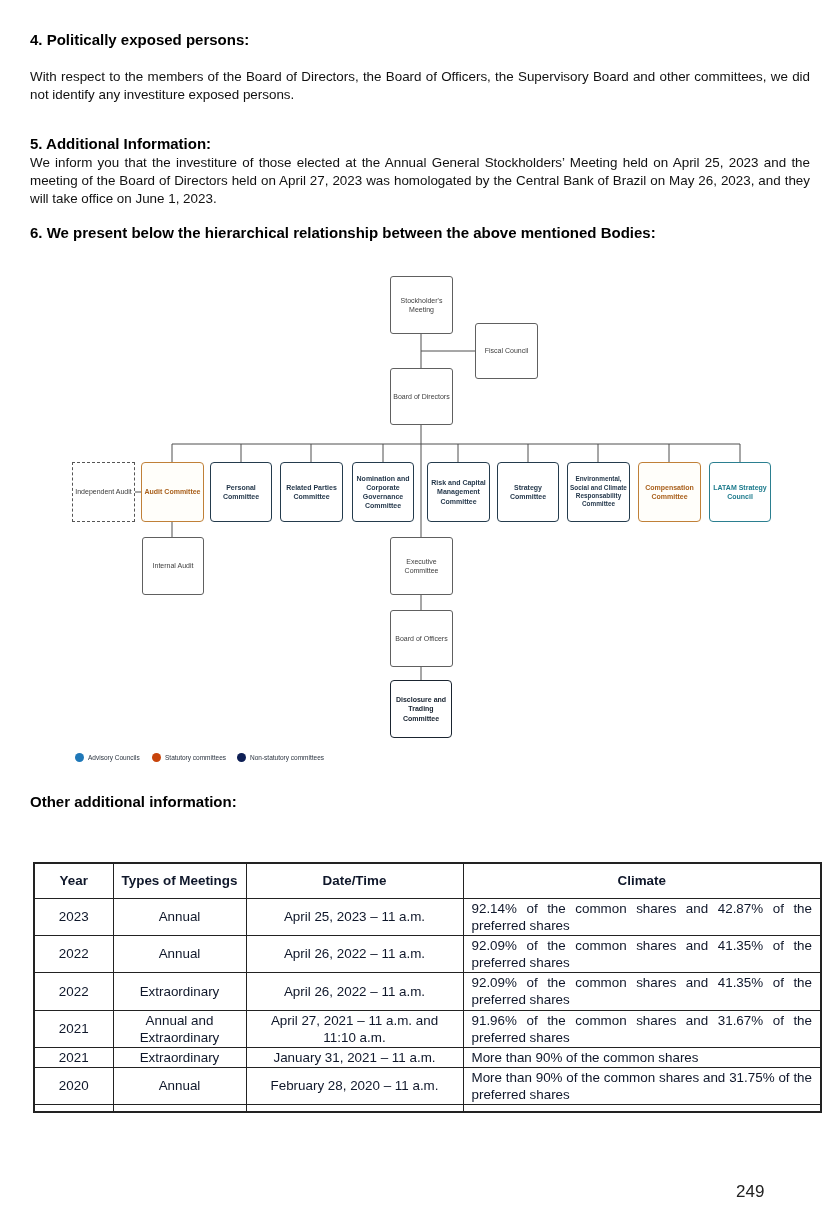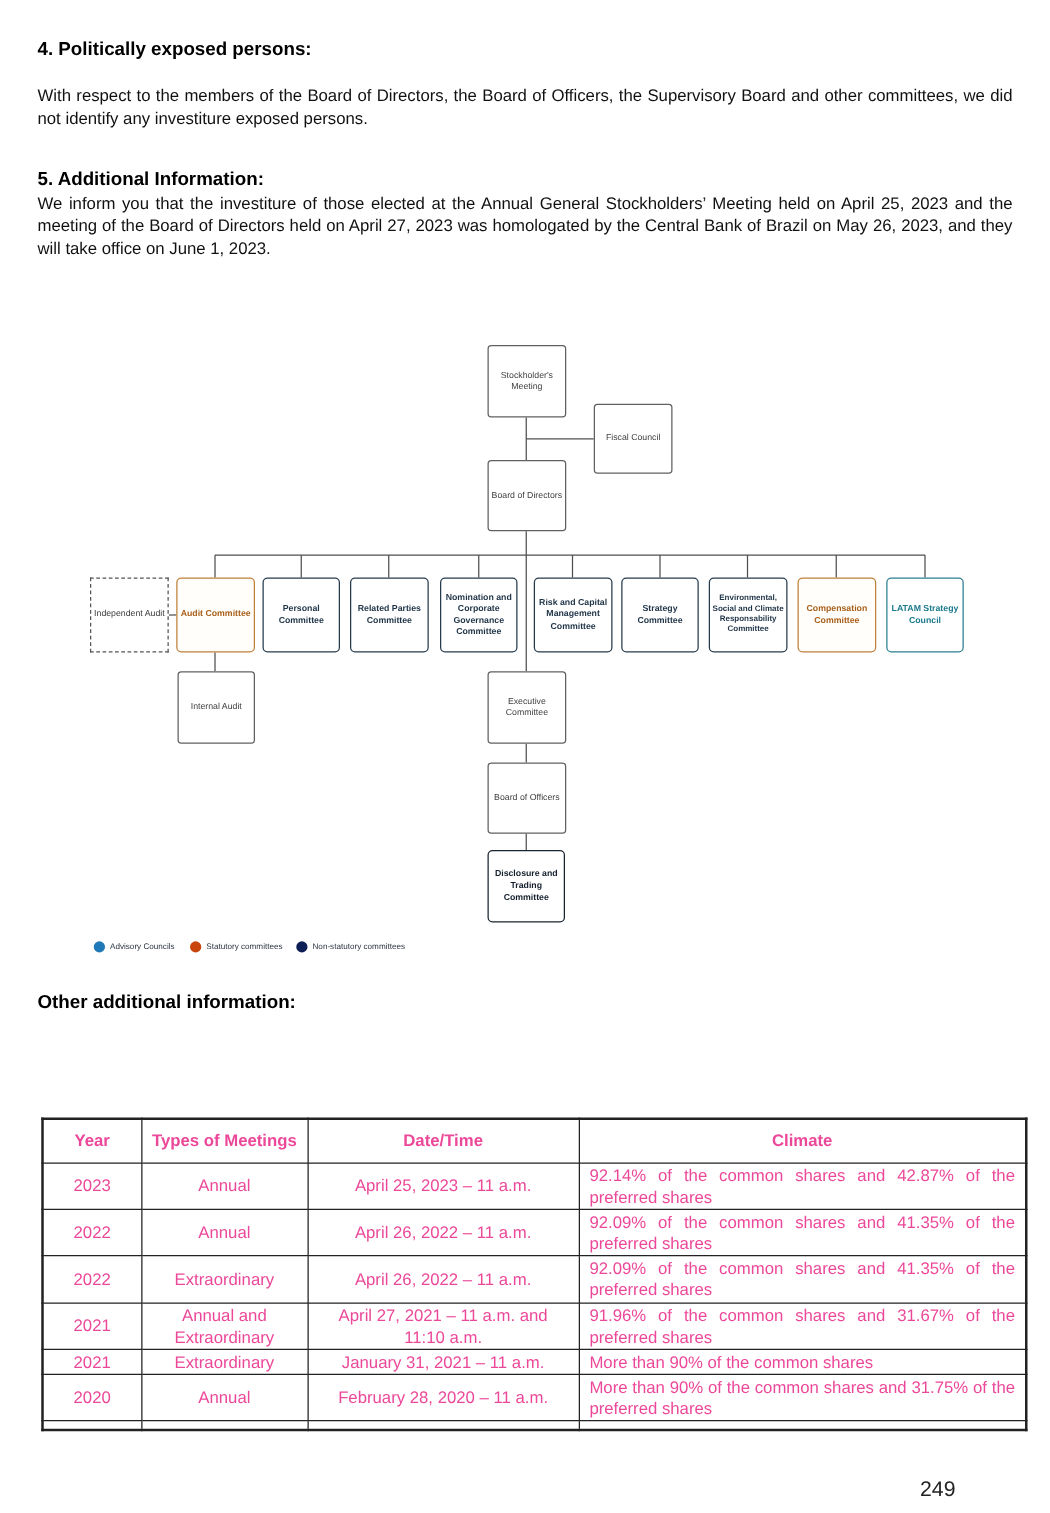--- a/index.html
+++ b/index.html
@@ -28,39 +28,40 @@
   .node.statutory{border:1.5px solid #C08038;color:#A9601C;font-weight:bold;background:#FFFEFa;}
   .node.advisory{border:1.5px solid #2B7F90;color:#1C7A8C;font-weight:bold;}
   .node.disclosure{border:1.5px solid #1A2430;color:#15202E;font-weight:bold;}
   .legend-item{position:absolute;display:flex;align-items:center;gap:4px;font-size:6.5px;color:#2b3440;}
   .dot{width:9px;height:9px;border-radius:50%;display:inline-block;}
   .dot-advisory{background:#1F78B8;}
   .dot-statutory{background:#C8440B;}
   .dot-nonstat{background:#0E1F55;}
   
   .tbl-wrap{position:absolute;left:33px;top:862px;width:787px;}
-  table.meet{border-collapse:collapse;width:787px;table-layout:fixed;font-size:13.4px;color:#ec4899;margin-top:32px;}
+  table.meet{border-collapse:collapse;width:787px;table-layout:fixed;font-size:13.4px;color:#0f172a;}
   table.meet th,table.meet td{border:1px solid #222;padding:1px 8px;vertical-align:middle;overflow:hidden;}
   table.meet{border:2px solid #222;}
   table.meet th{font-weight:bold;text-align:center;line-height:16px;}
   td.c-year{text-align:center;}
   td.c-type,td.c-date{text-align:center;line-height:17px;}
   td.c-quorum{text-align:justify;line-height:17px;}
   tr.sliver td{border-bottom:none;height:6px;padding:0;}
   .pagenum{position:absolute;left:736px;top:1182px;font-size:17px;color:#222;}
 </style>
 </head>
 <body>
 
 <div class="page">
 
   <div class="h" style="top:31px">4. Politically exposed persons:</div>
   <div class="body-p" style="top:68px">With respect to the members of the Board of Directors, the Board of Officers, the Supervisory Board and other committees, we did not identify any investiture exposed persons.</div>
   <div class="h" style="top:135px">5. Additional Information:</div>
   <div class="body-p" style="top:154px">We inform you that the investiture of those elected at the Annual General Stockholders’ Meeting held on April 25, 2023 and the meeting of the Board of Directors held on April 27, 2023 was homologated by the Central Bank of Brazil on May 26, 2023, and they will take office on June 1, 2023.</div>
+  <div class="h" style="top:224px">6. We present below the hierarchical relationship between the above mentioned Bodies:</div>
 
   <div class="orgchart">
     <svg width="840" height="505">
       <g stroke="#4f4f4f" stroke-width="1">
         <line x1="421" y1="64" x2="421" y2="98"></line>
         <line x1="421" y1="81" x2="475" y2="81"></line>
         <line x1="421" y1="155" x2="421" y2="267"></line>
         <line x1="172" y1="174" x2="740" y2="174"></line>
         <line x1="172" y1="174" x2="172" y2="192"></line>
         <line x1="241" y1="174" x2="241" y2="192"></line>

